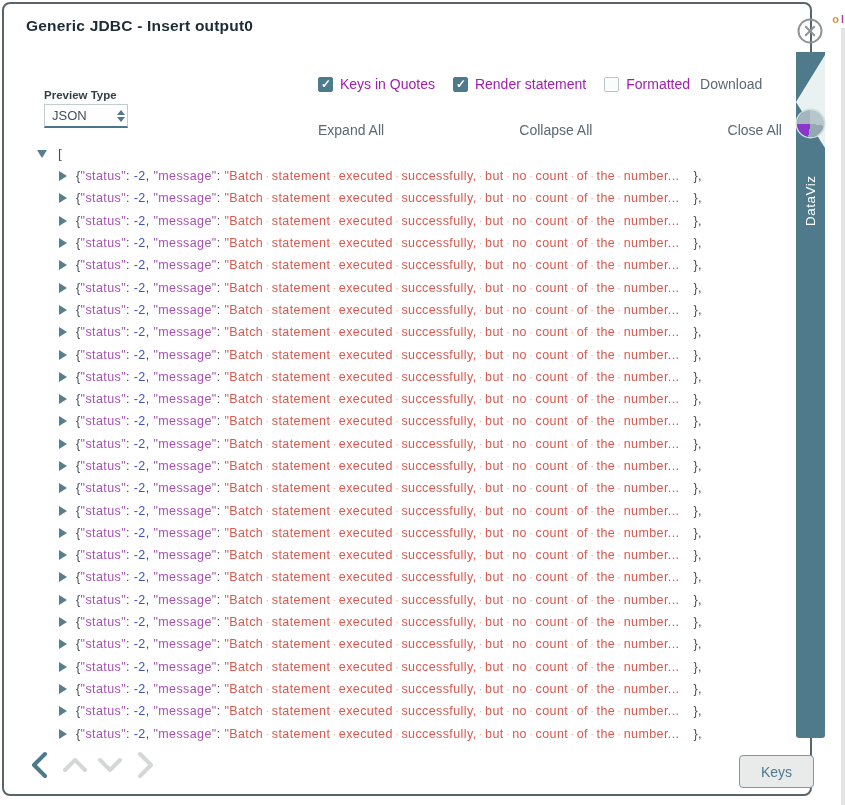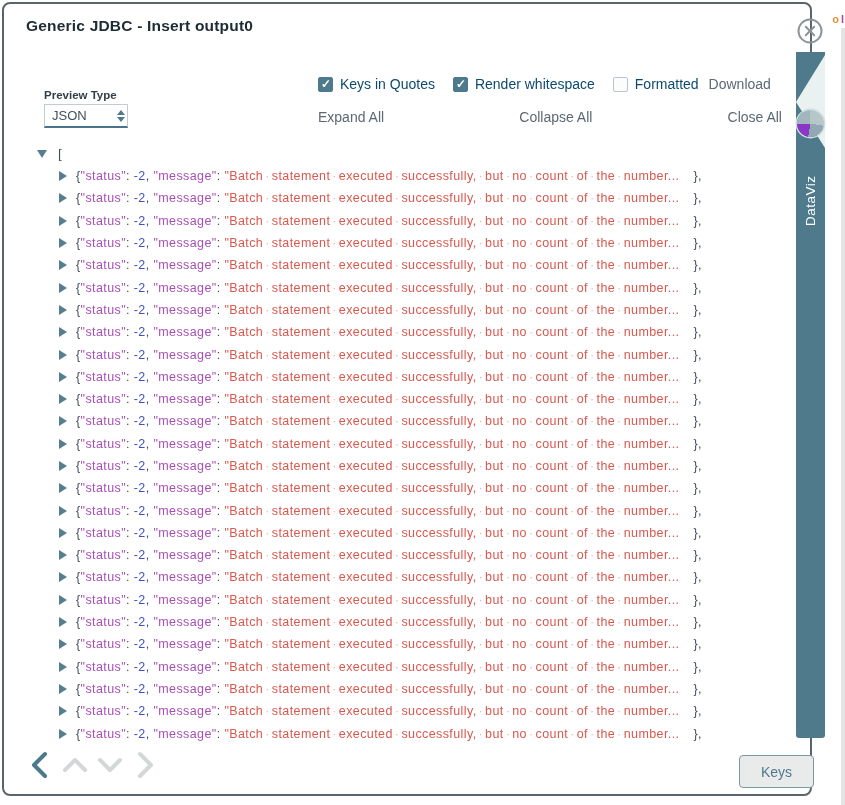--- a/index.html
+++ b/index.html
@@ -32,24 +32,24 @@
   .spinner { display:flex; flex-direction:column; gap:2px; align-items:center; }
   .spin-up { width:0;height:0;border-left:4px solid transparent;border-right:4px solid transparent;border-bottom:5px solid #4e7a8c; }
   .spin-dn { width:0;height:0;border-left:4px solid transparent;border-right:4px solid transparent;border-top:5px solid #4e7a8c; }
 
   .cb-row { position:absolute; left:314px; top:72px; display:flex; align-items:center; }
   .checkbox { width:15px; height:15px; border-radius:2px; border:1.5px solid #b8c6cc;
               background:#fbfdfd; margin-right:7px; position:relative; cursor:pointer; flex:none; }
   .checkbox.checked { background:#4d7a8c; border-color:#4d7a8c; }
   .checkbox.checked::after { content:"\2713"; position:absolute; left:2px; top:-1px;
               color:#fff; font-size:12px; font-weight:bold; }
-  .cb-label { font-size:14px; color:#0c4a6e; margin-right:18px; }
+  .cb-label { font-size:14px; color:#a21caf; margin-right:18px; }
   .dl-link { font-size:14px; color:#5c6972; cursor:pointer; }
 
-  .links-row { position:absolute; left:314px; top:105px; width:464px; display:flex;
+  .links-row { position:absolute; left:314px; top:118px; width:464px; display:flex;
                justify-content:space-between; }
   .tree-link { font-size:14px; color:#5c6972; cursor:pointer; }
 
   
   .tree { position:absolute; left:0; top:138px; width:780px; }
   .root-row { height:23px; display:flex; align-items:center; padding-left:33px; }
   .tri-down { width:0; height:0; border-left:5px solid transparent; border-right:5px solid transparent;
               border-top:8px solid #557e8f; margin-right:11px; cursor:pointer; }
   .root-token { font-size:13.5px; color:#454f58; }
 
@@ -111,21 +111,21 @@
           <span class="spin-up"></span>
           <span class="spin-dn"></span>
         </span>
     </div>
   </div>
 
   <div class="cb-row">
     <span class="checkbox checked"></span>
     <span class="cb-label">Keys in Quotes</span>
     <span class="checkbox checked"></span>
-    <span class="cb-label">Render whitespace</span>
+    <span class="cb-label">Render statement</span>
     <span class="checkbox"></span>
     <span class="cb-label" style="margin-right:10px;">Formatted</span>
     <span class="dl-link">Download</span>
   </div>
 
   <div class="links-row">
     <span class="tree-link">Expand All</span>
     <span class="tree-link">Collapse All</span>
     <span class="tree-link">Close All</span>
   </div>

